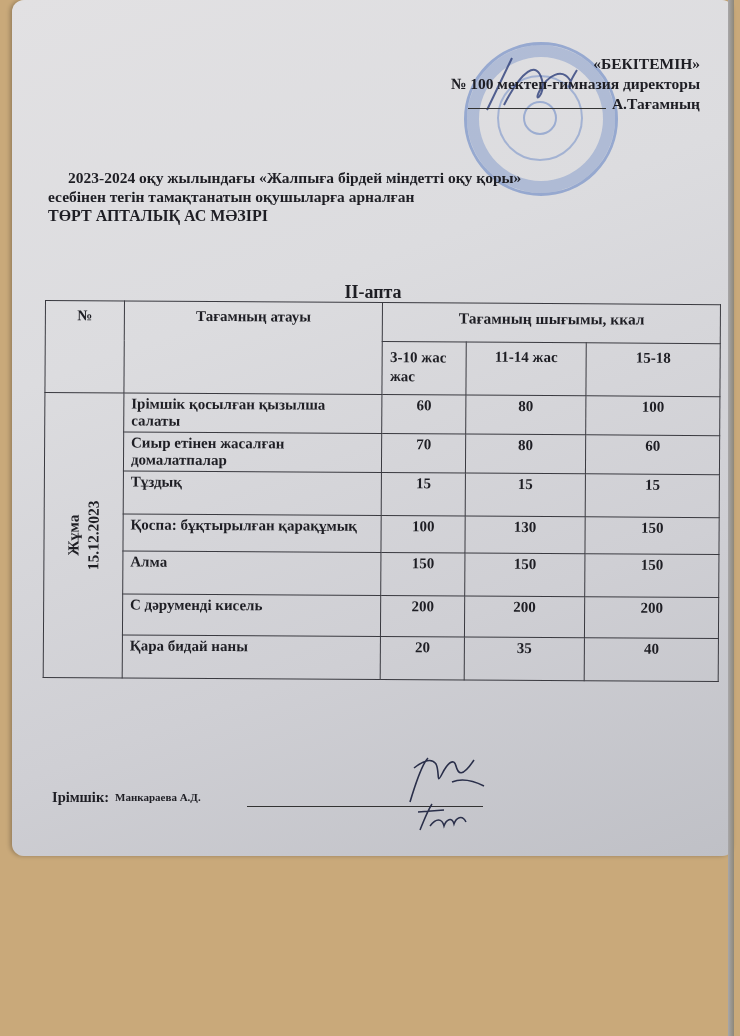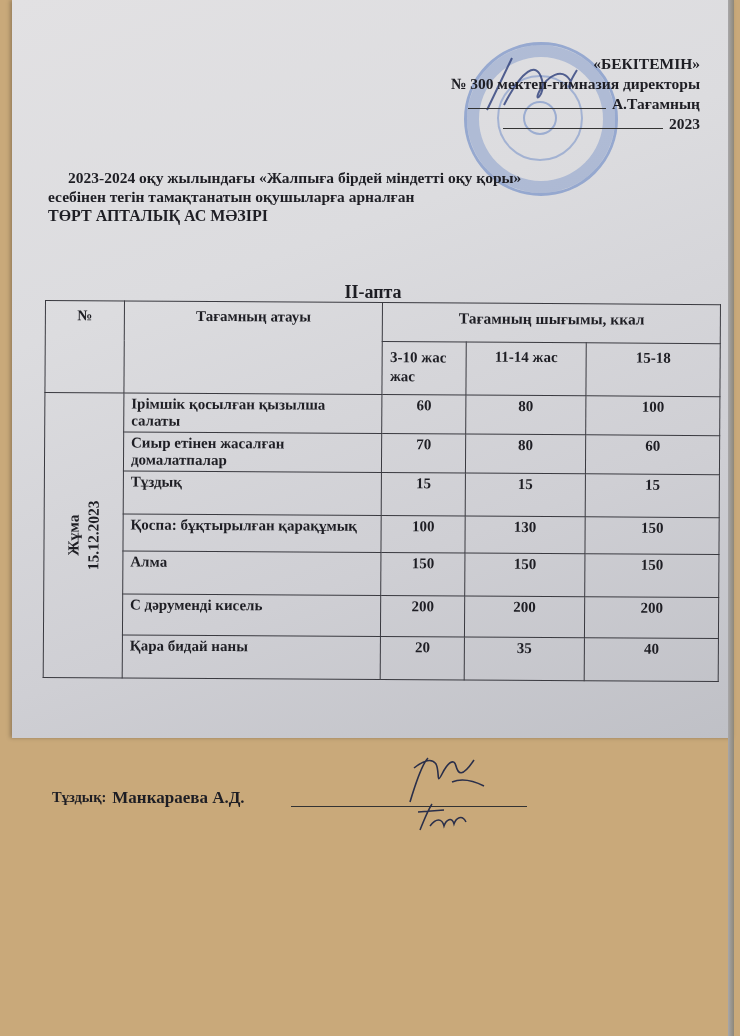--- a/index.html
+++ b/index.html
@@ -3,23 +3,24 @@
   <meta charset="utf-8">
   <style>
     html, body { margin: 0; padding: 0; }
     body {
       width: 740px; height: 1036px; overflow: hidden; position: relative;
       background: #c9a97a;
       font-family: "Liberation Serif", "DejaVu Serif", serif;
       color: #1e1e24;
     }
     .paper {
-      position: absolute; left: 12px; top: 0; width: 722px; height: 738px;
+      position: absolute; left: 12px; top: 0; width: 722px; height: 856px;
       background: linear-gradient(160deg, #e2e1e3 0%, #dcdcdf 35%, #cfcfd4 70%, #bfc0c6 100%);
       box-shadow: -2px 0 4px rgba(0,0,0,0.25);
+      border-radius: 12px;
     }
     .right-edge {
       position: absolute; right: 0; top: 0; width: 6px; height: 1036px;
       background: linear-gradient(90deg, #a8a7a9, #8d8779);
     }
     .approval {
       position: absolute; right: 34px; top: 54px; text-align: right;
       font-weight: bold; font-size: 15.5px; line-height: 20px;
     }
     .approval .line { display: block; white-space: nowrap; }
@@ -74,41 +75,40 @@
       position: absolute; left: 50%; top: 50%;
       transform: translate(-50%, -50%) rotate(-90deg);
       white-space: nowrap; text-align: center; line-height: 20px; font-size: 15.5px;
     }
     .footer {
       position: absolute; left: 40px; top: 782px; font-weight: bold; font-size: 14.5px; line-height: 19px;
     }
     .footer .row { display: flex; align-items: flex-end; white-space: nowrap; }
     .footer .line1 { display: inline-block; width: 170px; border-bottom: 1px solid #333; margin-left: 2px; height: 14px; }
     .footer .line2 { display: inline-block; width: 236px; border-bottom: 1px solid #333; margin-left: 46px; height: 24px; }
-    .footer .nurse-name { font-size: 17px; margin-left: 6px; }
+    .footer .nurse-name { font-size: 11px; margin-left: 6px; }
   </style>
 </head>
 <body>
 
 <div class="paper">
 
   <div class="stamp">
     <div class="inner"></div>
     <div class="core"></div>
   </div>
 
   <svg class="signature-svg" style="left:470px; top:50px;" width="110" height="70" viewBox="0 0 110 70">
     <path d="M5 60 L30 8 M22 55 C40 20, 55 10, 60 30 C64 45, 50 55, 58 40 C66 25, 80 18, 88 30 C92 38, 80 44, 95 20" fill="none" stroke="#2d3f7a" stroke-width="2" opacity="0.8"></path>
   </svg>
 
   <div class="approval">
     <span class="line">«БЕКІТЕМІН»</span>
-    <span class="line">№ 300 мектеп-гимназия директоры</span>
+    <span class="line">№ 100 мектеп-гимназия директоры</span>
     <span class="line"><span class="sigline"></span><span>А.Тағамның</span></span>
-    <span class="line"><span class="dateline"></span><span>2023</span></span>
   </div>
 
   <div class="title-block">
     <div class="t1">2023-2024 оқу жылындағы  «Жалпыға бірдей міндетті оқу қоры»</div>
     <div class="t2">есебінен тегін тамақтанатын оқушыларға арналған</div>
     <div class="t3">ТӨРТ АПТАЛЫҚ АС МӘЗІРІ</div>
   </div>
 
   <div class="week-label">ІІ-апта</div>
 
@@ -178,21 +178,21 @@
       <td class="dish" style="height:38px;">Қара бидай наны</td>
       <td class="num">20</td>
       <td class="num">35</td>
       <td class="num">40</td>
     </tr>
   </tbody>
     </table>
 
   <div class="footer">
     <div class="row">
-      <span>Тұздық:</span>
+      <span>Ірімшік:</span>
       <span class="nurse-name">Манкараева А.Д.</span>
       <span class="line2"></span>
     </div>
   </div>
 
   <svg class="signature-svg" style="left:390px; top:752px;" width="90" height="52" viewBox="0 0 90 52">
     <path d="M8 50 C14 30, 20 12, 26 6 M12 16 C22 8, 30 6, 34 12 C38 20, 34 34, 40 22 C46 10, 52 6, 54 14 C56 22, 60 26, 72 8 M50 30 C60 26, 70 28, 82 34" fill="none" stroke="#2a2f4a" stroke-width="1.6"></path>
   </svg>
 
   <svg class="signature-svg" style="left:402px; top:800px;" width="60" height="36" viewBox="0 0 60 36">

